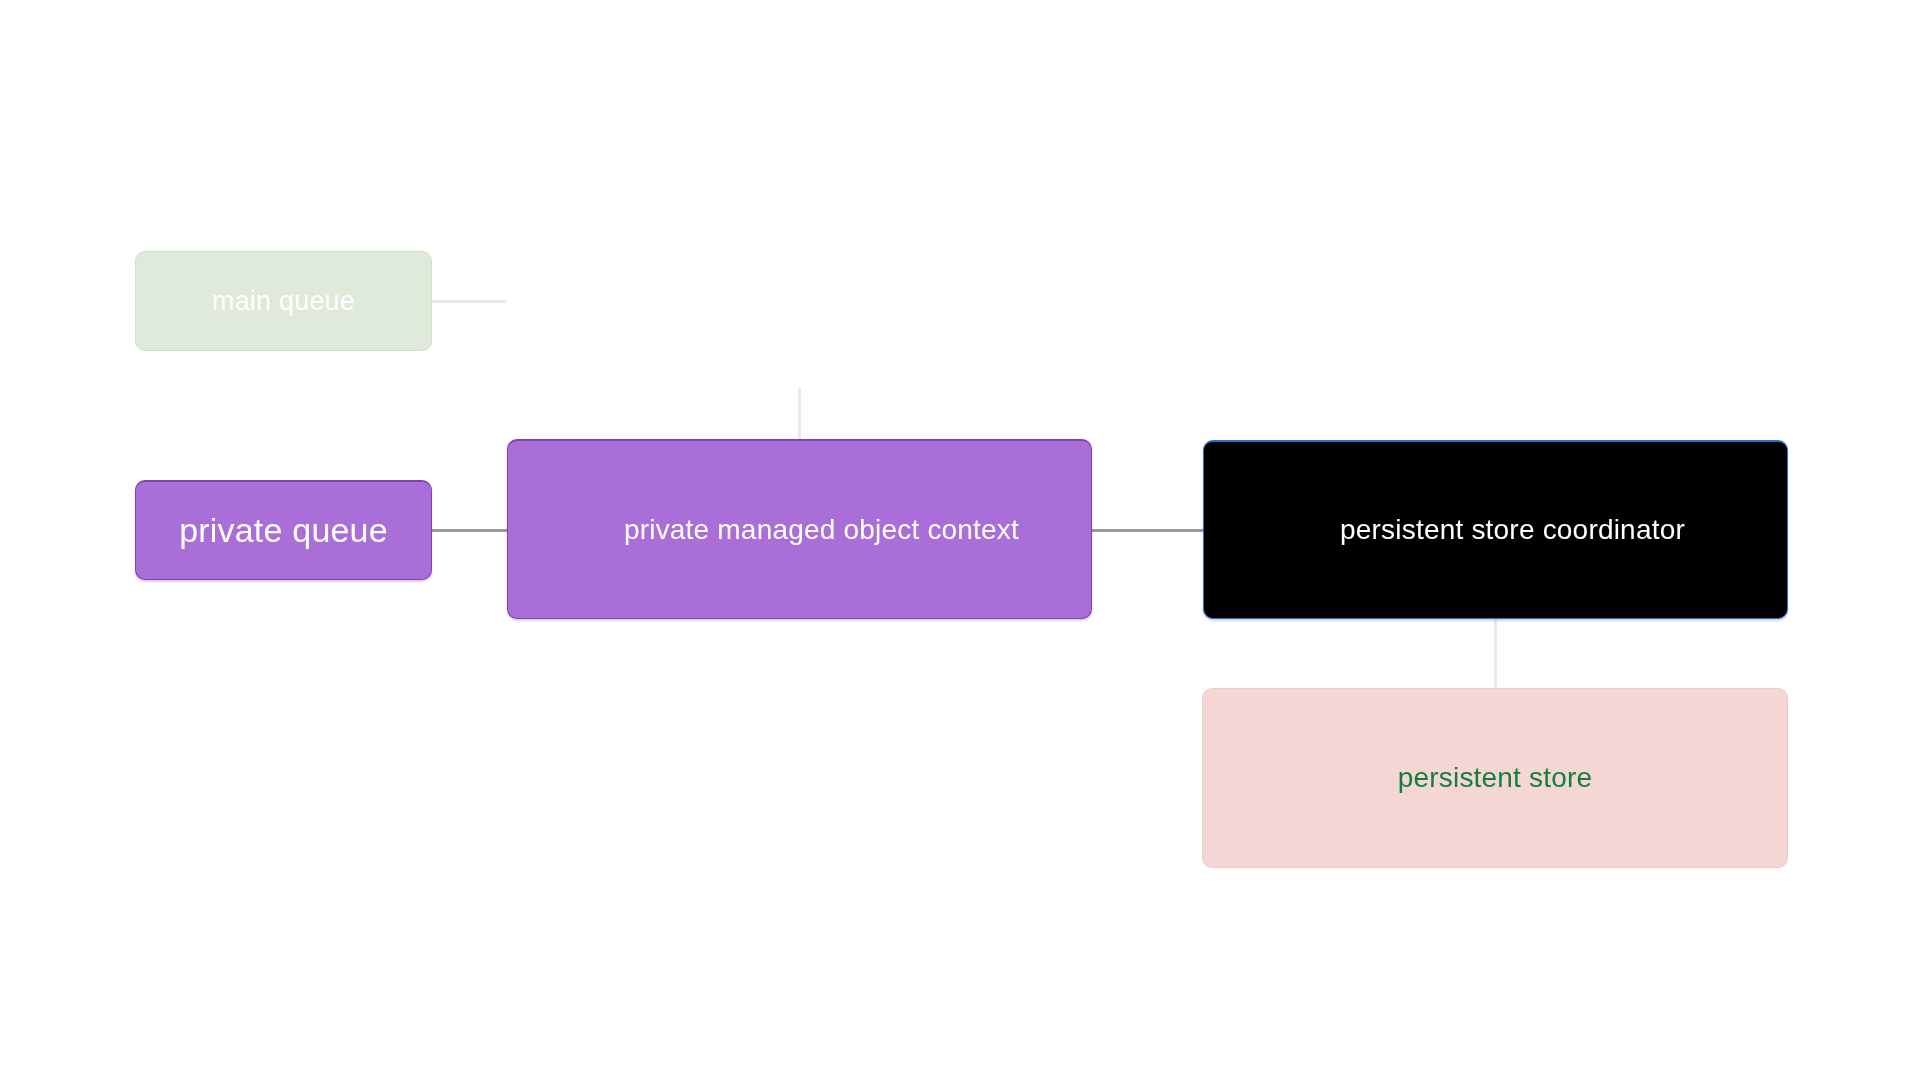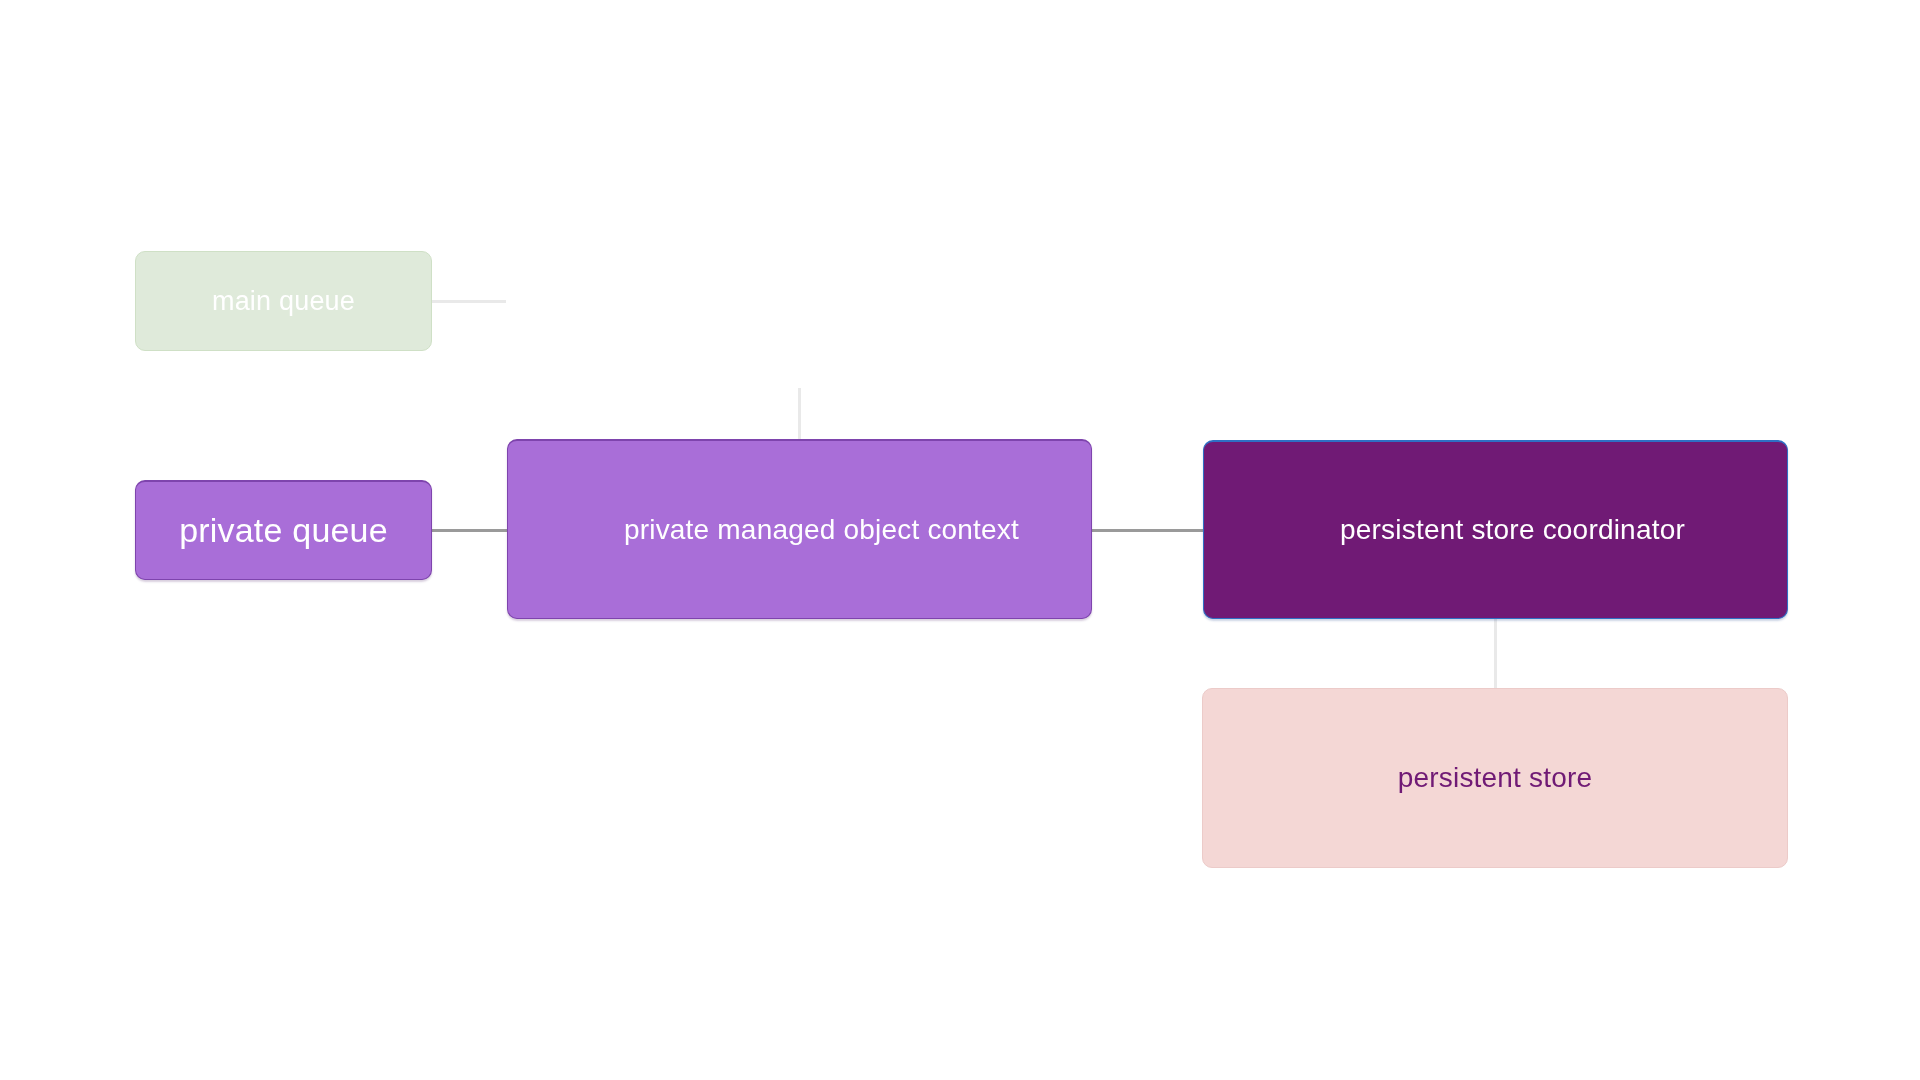--- a/index.html
+++ b/index.html
@@ -64,33 +64,33 @@
     background: #a96ed8;
     border: 1px solid #7e44ad;
     border-top-width: 2px;
     box-shadow: 0 2px 2px rgba(80, 40, 110, 0.22);
     font-size: 28px;
   }
   .node.purple.small { font-size: 34px; }
 
   
   .node.blue {
-    background: #701a75;
+    background: #000000;
     border: 1px solid #2f6fc4;
     border-top-width: 2px;
     box-shadow: 0 2px 2px rgba(30, 70, 140, 0.22);
     font-size: 28px;
     padding-left: 34px;
   }
 
   
   .node.pink {
     background: #f4d7d5;
     border: 1px solid #eccbc9;
-    color: #701a75;
+    color: #15803d;
     font-size: 28px;
   }
 </style>
 </head>
 <body>
 
 <div id="canvas" style="background: rgb(255, 255, 255);">
     <div class="edge" style="left: 432px; top: 300px; width: 74px; height: 3px; background: rgb(233, 233, 233);"></div>
     <div class="edge" style="left: 798px; top: 388px; width: 3px; height: 51px; background: rgb(233, 233, 233);"></div>
     <div class="edge strong" style="left: 432px; top: 529px; width: 75px; height: 3px; background: rgb(154, 154, 154);"></div>

